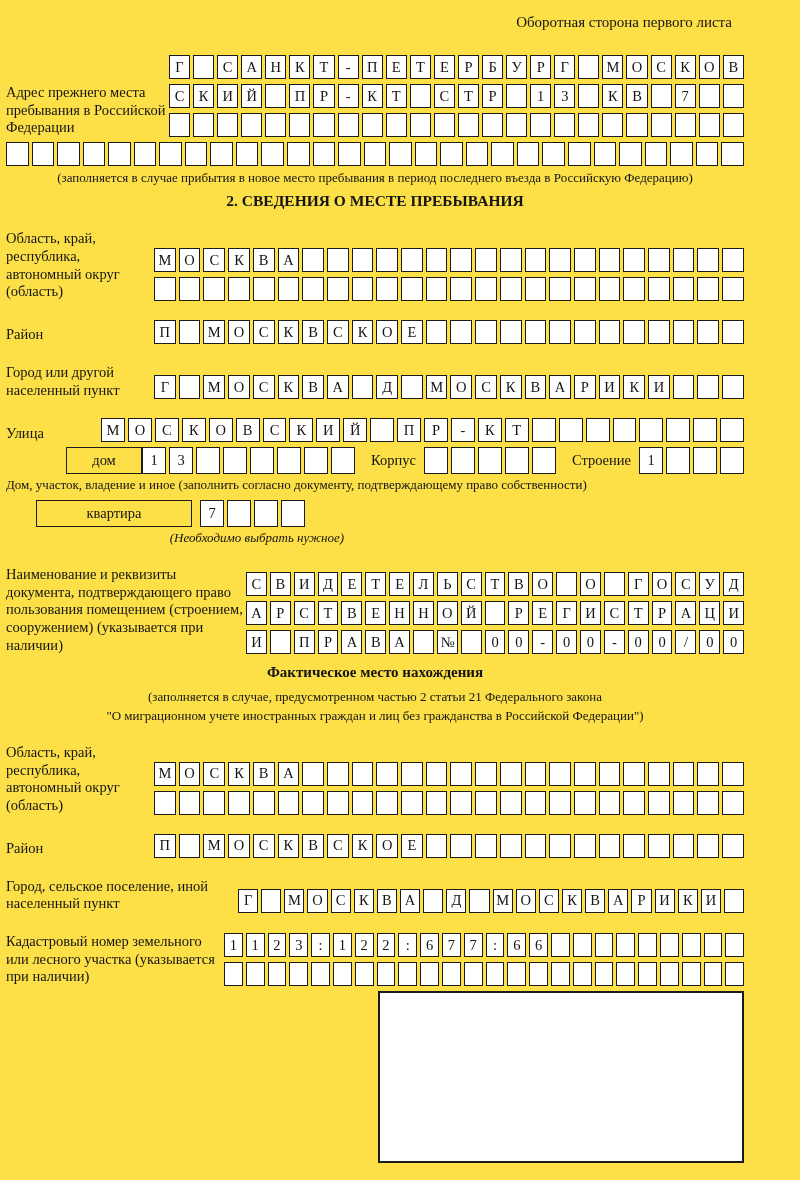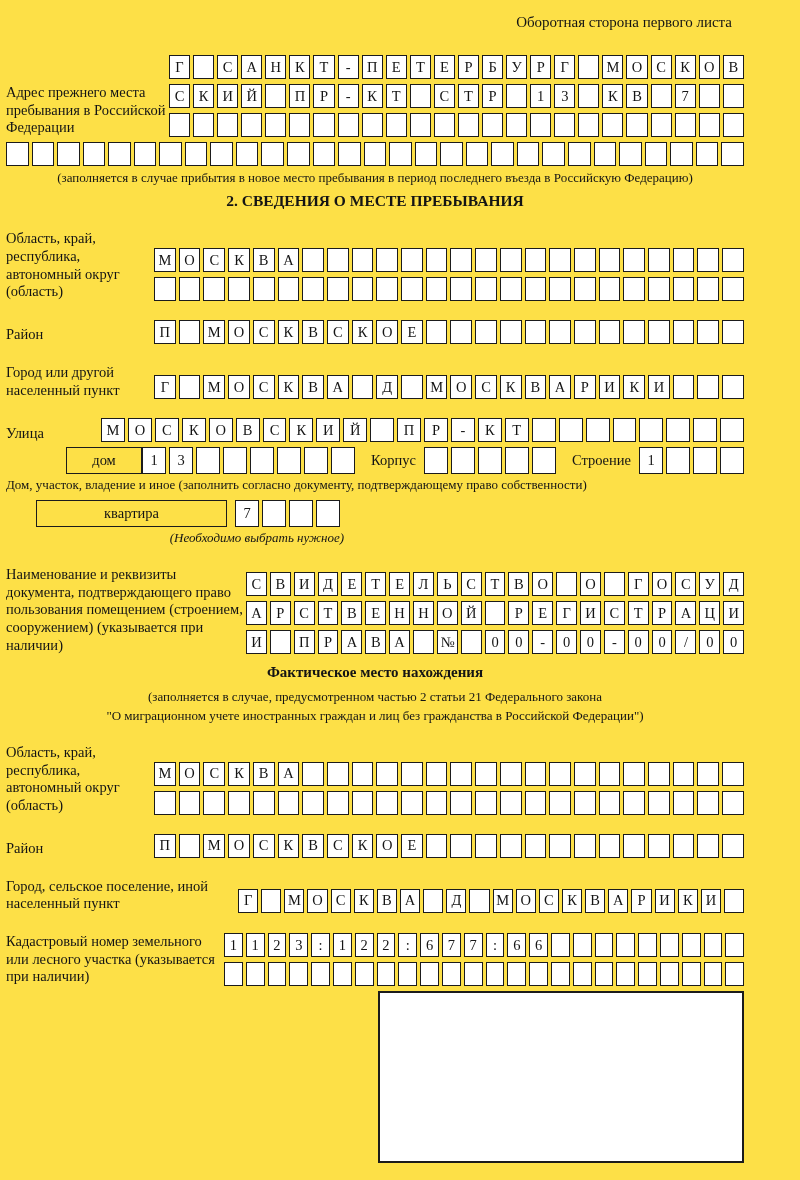--- a/index.html
+++ b/index.html
@@ -36,21 +36,21 @@
 
   h2.sec-title { font-size:15.5px; font-weight:bold; text-align:center; margin:4px 0 8px 0; }
   .sub-title { font-size:15px; font-weight:bold; text-align:center; margin:10px 0 8px 0; }
 
   .house-row, .apt-row { display:flex; align-items:center; margin-bottom:3px; }
   .named-box {
     border:1.6px solid #1b1b1b; height:27px; box-sizing:border-box;
     display:flex; align-items:center; justify-content:center; font-size:14.5px;
   }
   .house-box { width:135px; margin-left:60px; }
-  .apt-box { width:191px; margin-left:30px; margin-right:8px; }
+  .apt-box { width:156px; margin-left:30px; margin-right:8px; }
   .cells-fixed { flex:none; display:flex; gap:3px; }
   .cells-fixed .cell { flex:none; width:24px; height:27px; }
   .inline-label { font-size:14.5px; margin:0 8px 0 16px; }
 
   .stay-row { display:flex; align-items:center; margin:6px 0 2px 0; font-size:14.5px; }
   .checkbox {
     width:23px; height:25px; border:1.6px solid #1b1b1b; box-sizing:border-box;
     display:flex; align-items:center; justify-content:center;
     font-size:14.5px; margin:0 12px 0 10px; flex:none;
   }

